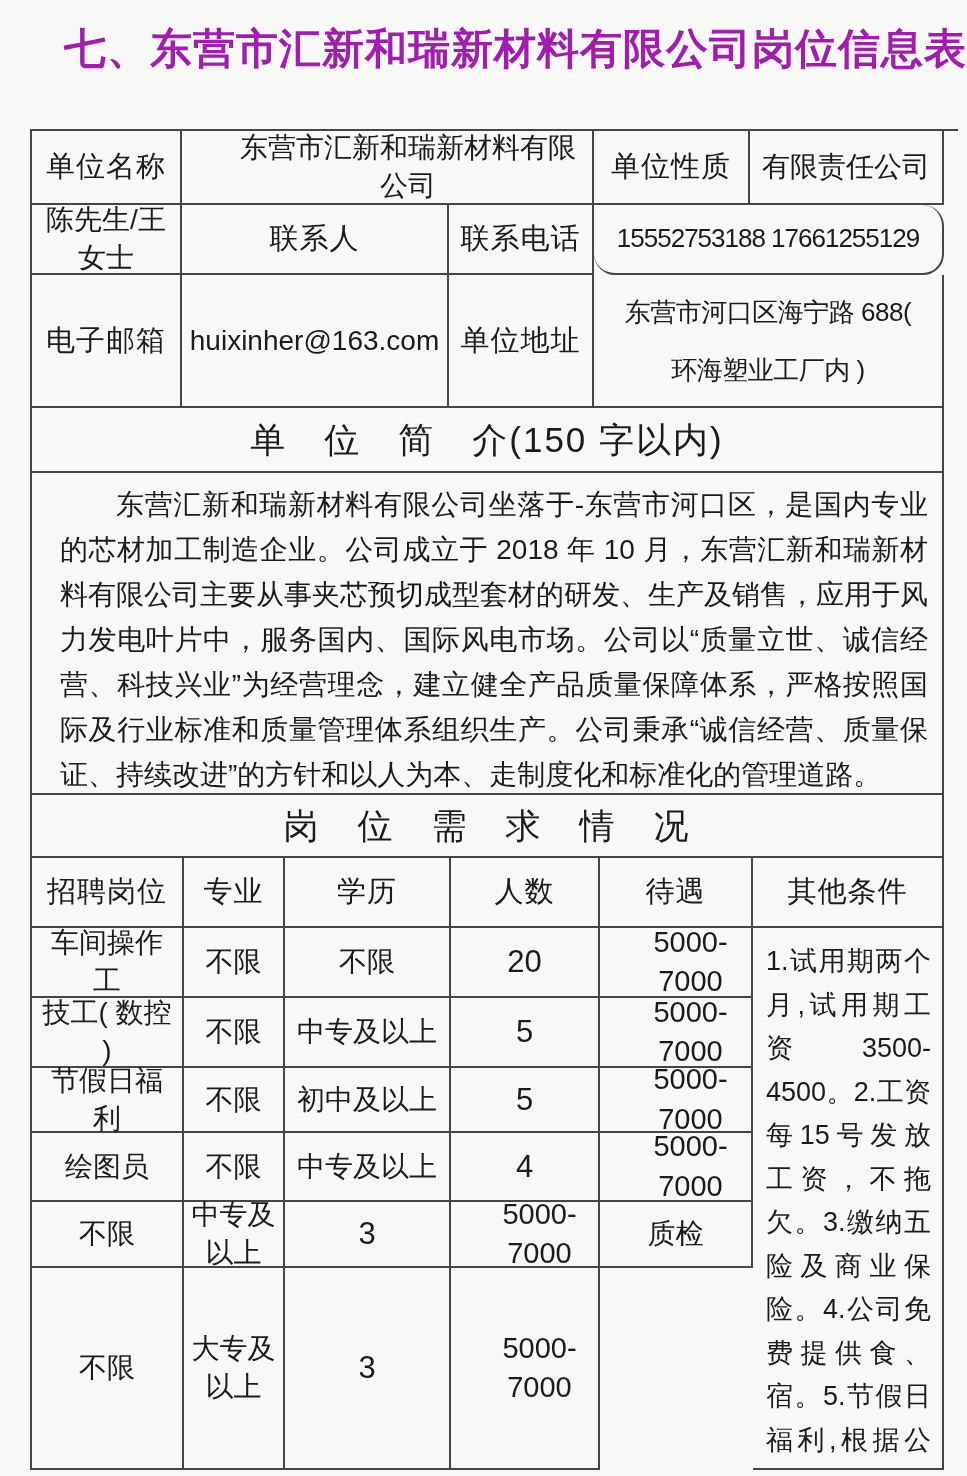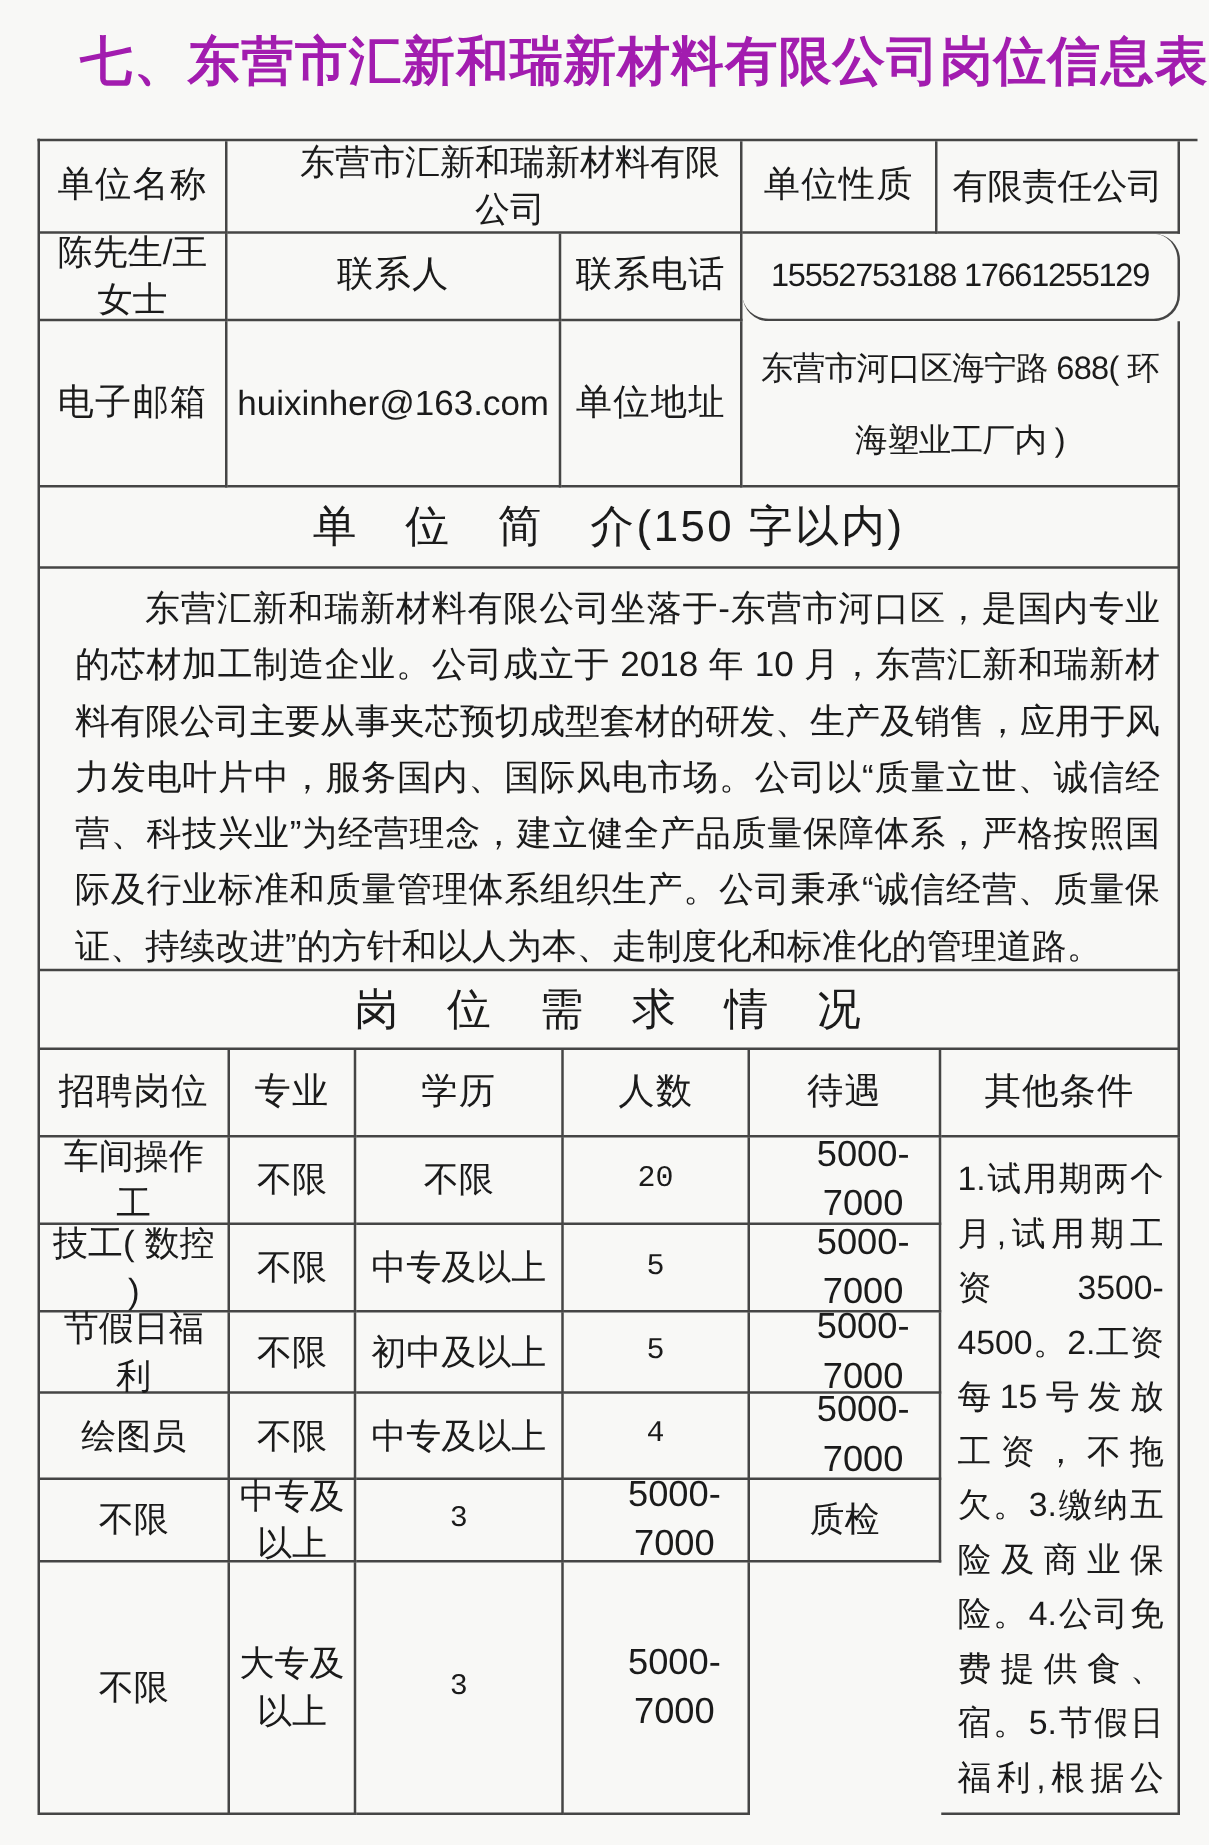--- a/index.html
+++ b/index.html
@@ -20,21 +20,21 @@
   .doc-title{
     text-align:right;
     font-size:42px;
     font-weight:700;
     letter-spacing:1px;
     line-height:58px;
     color:#a21caf;
   }
   .table-wrap{
     width:928px;
-    margin:33px 0 0 30px;
+    margin:51px 0 0 30px;
   }
   .grid{display:grid;border-left:2px solid var(--bd);}
   .grid-top{
     grid-template-columns:150px 267px 145px 156px 194px;
     grid-template-rows:74px 70px 133px 65px 322px 63px;
     border-top:2px solid var(--bd);
   }
   .grid-jobs{
     grid-template-columns:152px 101px 166px 149px 153px 191px;
     grid-template-rows:70px 70px 70px 65px 69px 66px 202px;
@@ -47,33 +47,33 @@
     justify-content:center;
     text-align:center;
     font-size:28px;
     line-height:1.35;
     padding:2px 6px;
   }
   .span2{grid-column:span 2;padding-left:48px;}
   .span-all{grid-column:1 / -1;}
   .label{font-size:29px;letter-spacing:1px;}
   .phone-cell{white-space:nowrap;font-size:26px;letter-spacing:-1px;padding:0;border-radius:21px;}
-  .addr-cell{font-size:26px;line-height:58px;letter-spacing:-0.5px;padding:0 4px;}
+  .addr-cell{font-size:26px;line-height:58px;letter-spacing:-0.5px;padding:0 20px;}
   .section-head{font-size:35px;letter-spacing:2px;}
   .intro-cell{
     display:block;
     text-align:justify;
     font-size:28px;
     line-height:45px;
     padding:9px 14px 6px 28px;
     text-indent:2em;
     overflow:hidden;
   }
   .head-cell{font-size:29px;letter-spacing:1px;}
-  .num-cell{font-size:24px;font-family:Liberation Mono, monospace;}
+  .num-cell{font-size:31px;}
   .salary-cell{font-size:29px;letter-spacing:0;padding-left:36px;}
   .oc-cell{
     grid-column:6;
     grid-row:2 / span 6;
     display:block;
     text-align:justify;
     font-size:27px;
     line-height:43.5px;
     padding:12px 11px 6px 13px;
     overflow:hidden;

